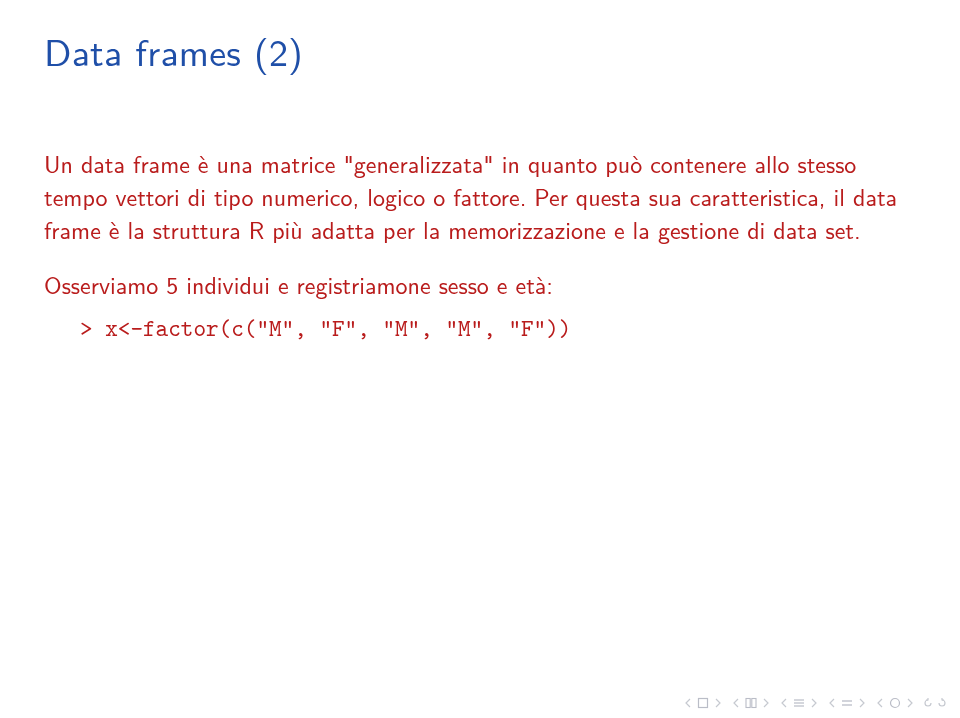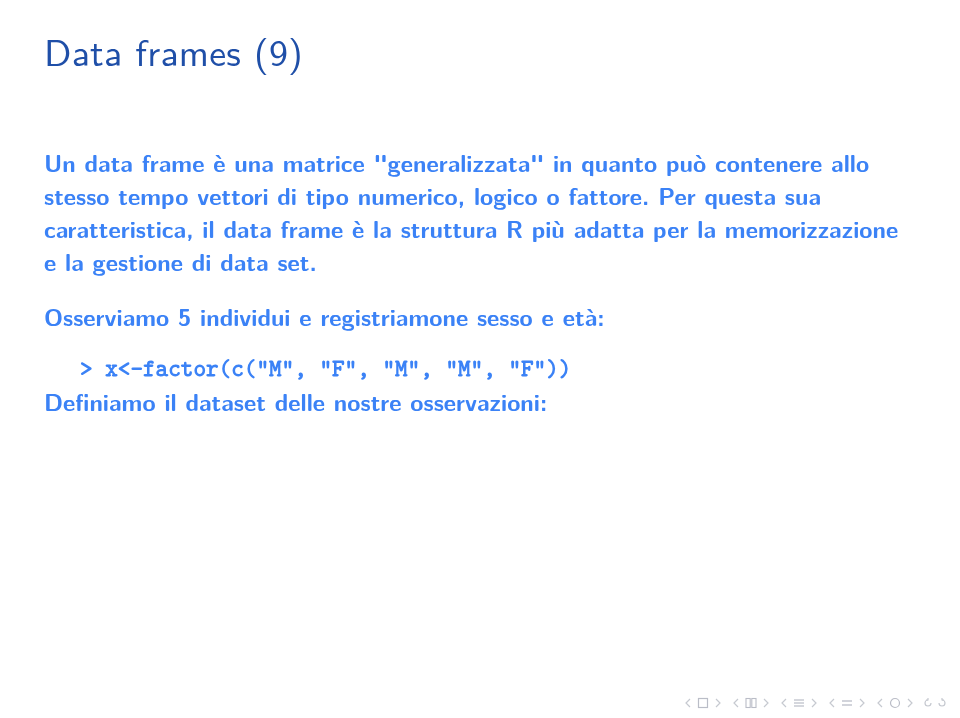--- a/index.html
+++ b/index.html
@@ -22,22 +22,22 @@
   .title {
     color: #1f4fa8;
     font-size: 38px;
     font-weight: 400;
     margin: 0 0 68px 0;
     letter-spacing: 0.2px;
   }
   .body {
     font-size: 24px;
     line-height: 1.38;
-    font-weight: 700;
-    color: #3b82f6;
+    font-weight: 400;
+    color: #b91c1c;
   }
   .para {
     margin: 0 0 22px 0;
   }
   .indent {
     padding-left: 36px;
   }
   .tt {
     font-family: "Latin Modern Mono", "Courier New", Courier, monospace;
     font-size: 24px;
@@ -72,30 +72,29 @@
     color: #babdc7;
   }
   .nav-ico svg { display: block; }
   .refresh svg { transform: scaleX(-1); }
 </style>
 </head>
 <body>
 
 <div class="slide">
 
-  <h1 class="title">Data frames (9)</h1>
+  <h1 class="title">Data frames (2)</h1>
 
   <div class="body">
 
     <p class="para">Un data frame è una matrice "generalizzata" in quanto può contenere allo stesso tempo vettori di tipo numerico, logico o fattore. Per questa sua caratteristica, il data frame è la struttura R più adatta per la memorizzazione e la gestione di data set.</p>
 
-    <p class="para" style="margin-bottom:18px">Osserviamo 5 individui e registriamone sesso e età:</p>
+    <p class="para" style="margin-bottom:12px">Osserviamo 5 individui e registriamone sesso e età:</p>
     <div class="indent tt">&gt; x&lt;-factor(c("M", "F", "M", "M", "F"))</div>
 
-    <p class="para" style="margin-bottom:0">Definiamo il dataset delle nostre osservazioni:</p>
 
   </div>
 
   <div class="nav">
     <span class="nav-group">
       <span class="nav-ico">
         <svg viewBox="0 0 10 10" width="10" height="10">
             <path d="M7 1 L3 5 L7 9" fill="none" stroke="currentColor" stroke-width="1.2"></path>
           </svg>
       </span>

